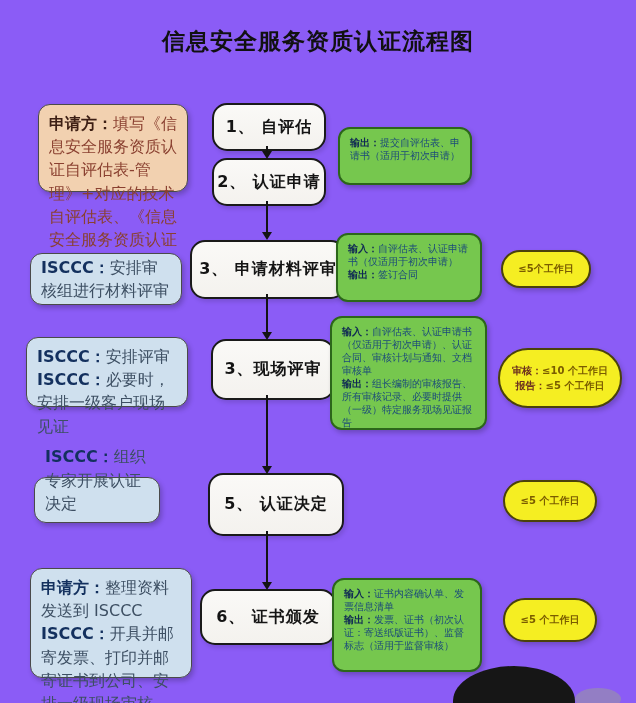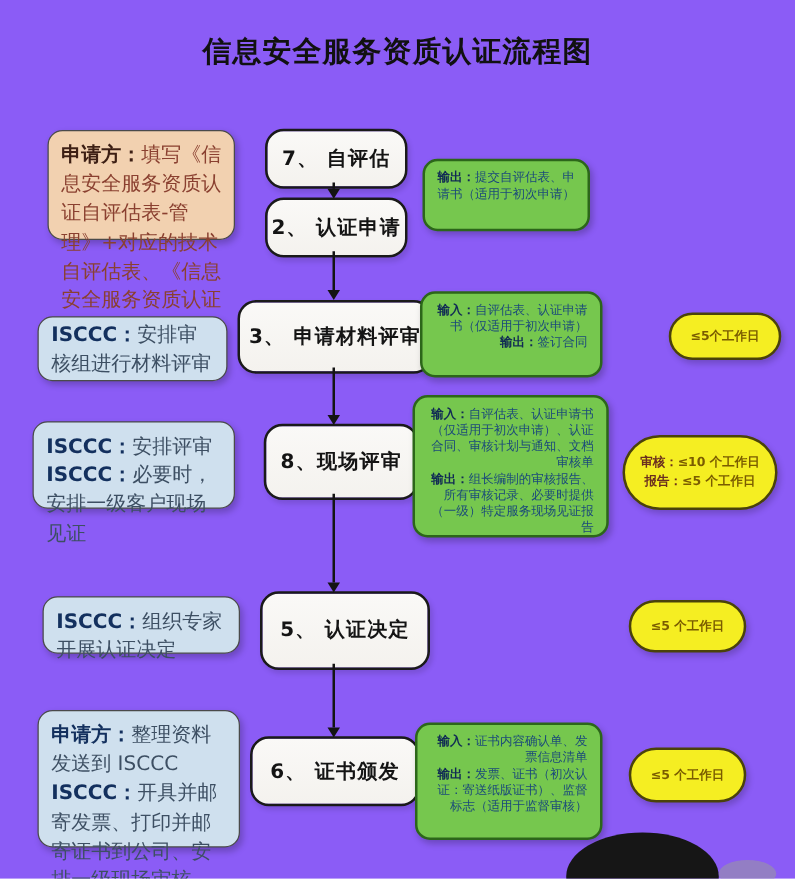--- a/index.html
+++ b/index.html
@@ -18,21 +18,21 @@
     box-shadow:2px 3px 4px rgba(0,0,0,.12);}
   .note{position:absolute;border-radius:12px;padding:7px 10px;box-sizing:border-box;
     font-size:16px;line-height:1.45;box-shadow:2px 3px 5px rgba(0,0,0,.22);}
   .note p{margin:0;}
   .note b{font-weight:bold;}
   .orange{background:var(--orange-box);border:1.5px solid #4a4a4a;color:#8a4030;}
   .orange b{color:#3d1f14;}
   .blue{background:var(--blue-box);border:1.5px solid #4a4a4a;color:#3d4f63;}
   .blue b{color:#13305e;}
   .green{background:var(--green-box);border:2px solid #2c661a;color:#1b4a7a;
-    font-size:10px;line-height:1.3;text-align:right;}
+    font-size:10px;line-height:1.3;}
   .green b{color:#102a54;}
   .pill{position:absolute;display:flex;flex-direction:column;align-items:center;justify-content:center;
     background:var(--yellow-pill);border:2px solid #4a420a;border-radius:50px;
     font-size:10px;color:#7a5c00;font-weight:bold;box-shadow:2px 3px 5px rgba(0,0,0,.2);
     box-sizing:border-box;padding:2px 6px;text-align:center;}
   .pill p{margin:0;line-height:1.5;white-space:nowrap;}
   .pill b{color:#6b2f1f;margin-top:32px;}
   .arrow{position:absolute;width:10px;display:flex;flex-direction:column;align-items:center;}
   .arrow .shaft{width:2px;flex:1;background:#141414;}
   .arrow .head{width:0;height:0;border-left:5px solid transparent;
@@ -43,30 +43,30 @@
     background:#9a9a9a;border-radius:50%;opacity:.55;}
 </style>
 </head>
 <body>
 
 <div class="canvas">
 
   <div class="title">信息安全服务资质认证流程图</div>
 
   <div class="step" style="left:212px;top:103px;width:110px;height:44px">
-    <span>7、 自评估</span>
+    <span>1、 自评估</span>
   </div>
   <div class="step" style="left:212px;top:158px;width:110px;height:44px">
     <span>2、 认证申请</span>
   </div>
   <div class="step" style="left:190px;top:240px;width:152px;height:55px">
     <span>3、 申请材料评审</span>
   </div>
   <div class="step" style="left:211px;top:339px;width:120px;height:57px">
-    <span>8、现场评审</span>
+    <span>3、现场评审</span>
   </div>
   <div class="step" style="left:208px;top:473px;width:132px;height:59px">
     <span>5、 认证决定</span>
   </div>
   <div class="step" style="left:200px;top:589px;width:132px;height:52px">
     <span>6、 证书颁发</span>
   </div>
 
   <div class="arrow" style="left:262px;top:146px;height:13px">
       <div class="shaft"></div>
@@ -92,21 +92,21 @@
   <div class="note orange" style="left:38px;top:104px;width:150px;height:88px">
     <p><b>申请方：</b><span>填写《信息安全服务资质认证自评估表-管理》+对应的技术自评估表、《信息安全服务资质认证申请书》</span></p>
   </div>
   <div class="note blue" style="left:30px;top:253px;width:152px;height:52px;display:flex;flex-direction:column;justify-content:center">
     <p><b>ISCCC：</b><span>安排审核组进行材料评审</span></p>
   </div>
   <div class="note blue" style="left:26px;top:337px;width:162px;height:70px">
     <p><b>ISCCC：</b><span>安排评审</span></p>
     <p><b>ISCCC：</b><span>必要时，安排一级客户现场见证</span></p>
   </div>
-  <div class="note blue" style="left:34px;top:477px;width:158px;height:46px;display:flex;flex-direction:column;justify-content:flex-start">
+  <div class="note blue" style="left:34px;top:477px;width:126px;height:46px;display:flex;flex-direction:column;justify-content:flex-end">
     <p><b>ISCCC：</b><span>组织专家开展认证决定</span></p>
   </div>
   <div class="note blue" style="left:30px;top:568px;width:162px;height:110px">
     <p><b>申请方：</b><span>整理资料发送到 ISCCC</span></p>
     <p><b>ISCCC：</b><span>开具并邮寄发票、打印并邮寄证书到公司、安排一级现场审核（每三年增加一次现场见证）</span></p>
     <p><b>企业：</b><span>收到则反馈</span></p>
   </div>
 
   <div class="note green" style="left:338px;top:127px;width:134px;height:58px">
     <p><b>输出：</b><span>提交自评估表、申请书（适用于初次申请）</span></p>
@@ -117,21 +117,21 @@
   </div>
   <div class="note green" style="left:330px;top:316px;width:157px;height:114px">
     <p><b>输入：</b><span>自评估表、认证申请书（仅适用于初次申请）、认证合同、审核计划与通知、文档审核单</span></p>
     <p><b>输出：</b><span>组长编制的审核报告、所有审核记录、必要时提供（一级）特定服务现场见证报告</span></p>
   </div>
   <div class="note green" style="left:332px;top:578px;width:150px;height:94px">
     <p><b>输入：</b><span>证书内容确认单、发票信息清单</span></p>
     <p><b>输出：</b><span>发票、证书（初次认证：寄送纸版证书）、监督标志（适用于监督审核）</span></p>
   </div>
 
-  <div class="pill" style="left:535px;top:250px;width:90px;height:38px">
+  <div class="pill" style="left:501px;top:250px;width:90px;height:38px">
     <span>≤5个工作日</span>
   </div>
   <div class="pill" style="left:498px;top:348px;width:124px;height:60px">
     <p><b>审核：</b><span>≤10 个工作日</span></p>
     <p><b>报告：</b><span>≤5 个工作日</span></p>
   </div>
   <div class="pill" style="left:503px;top:480px;width:94px;height:42px">
     <span>≤5 个工作日</span>
   </div>
   <div class="pill" style="left:503px;top:598px;width:94px;height:44px">

